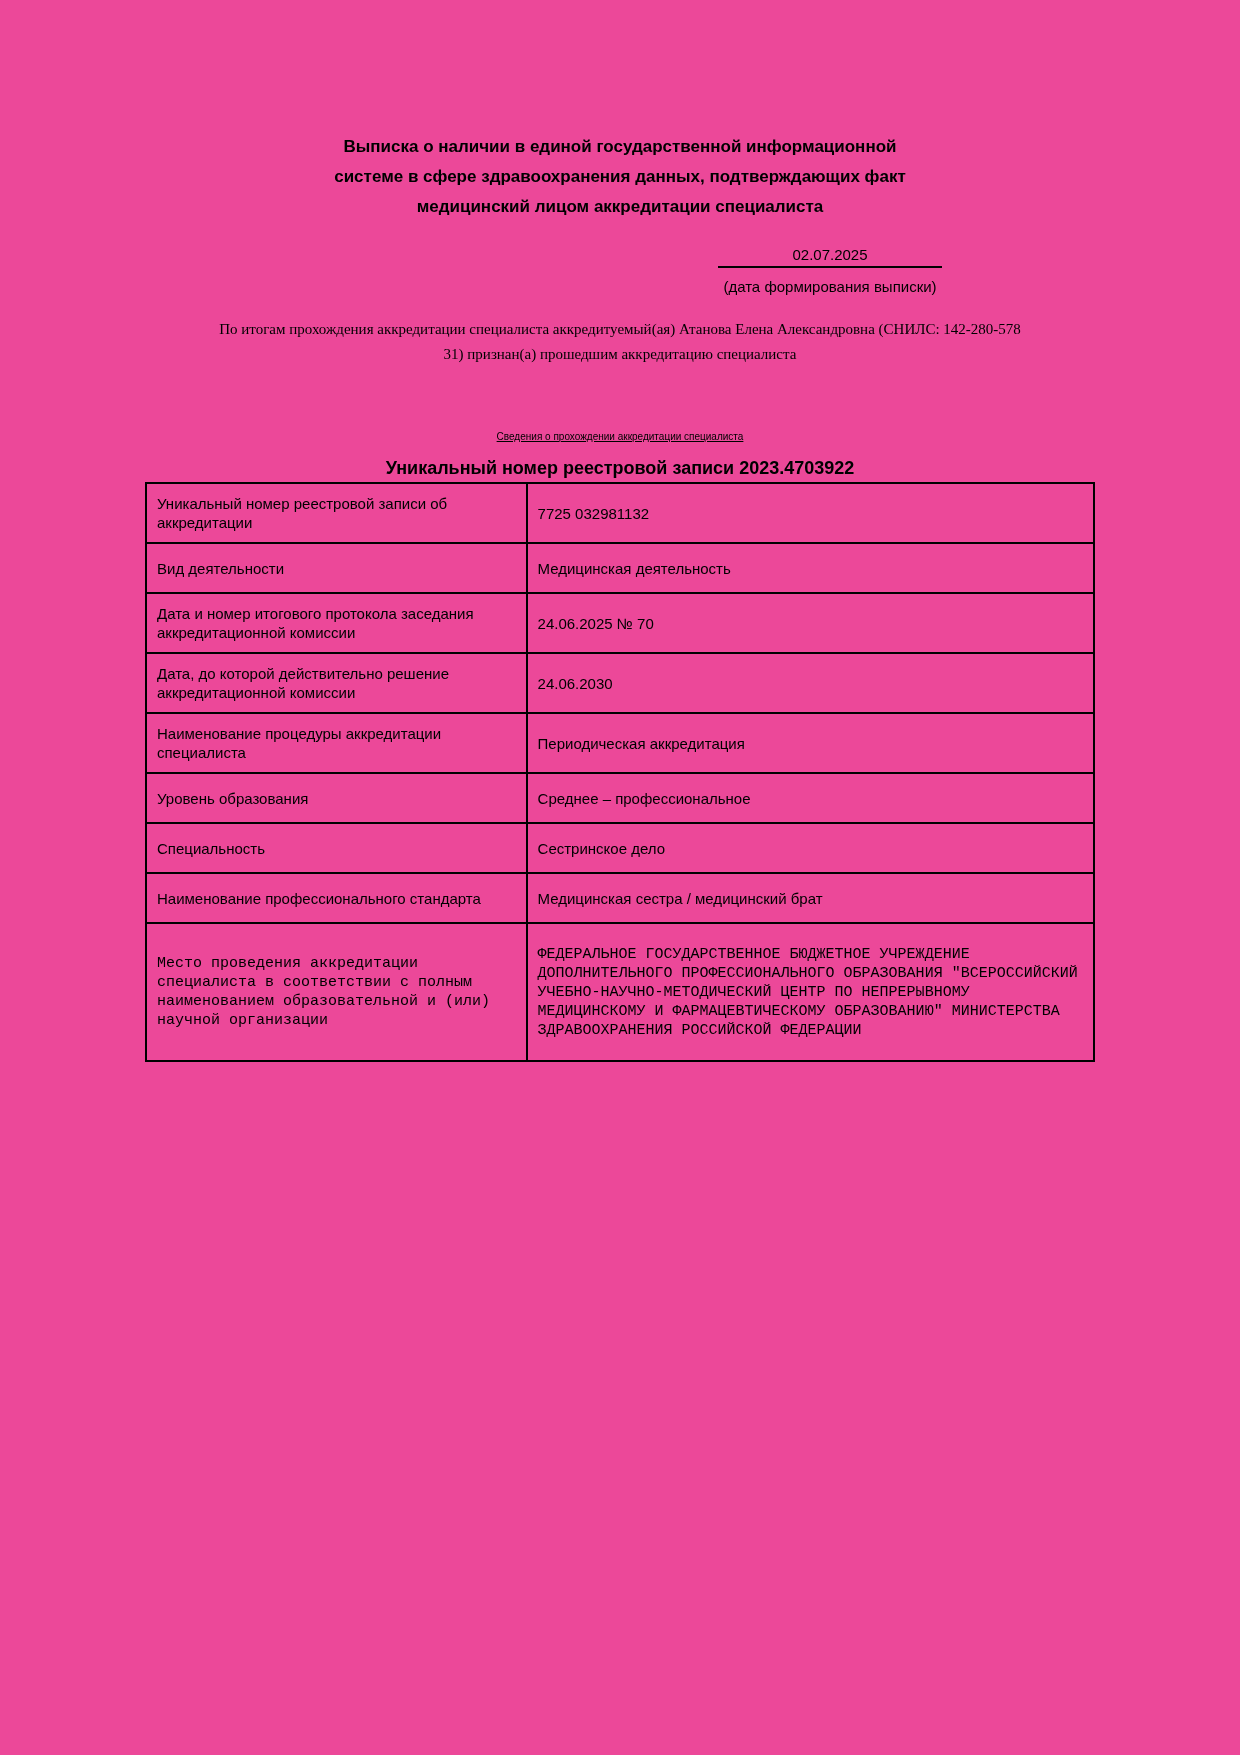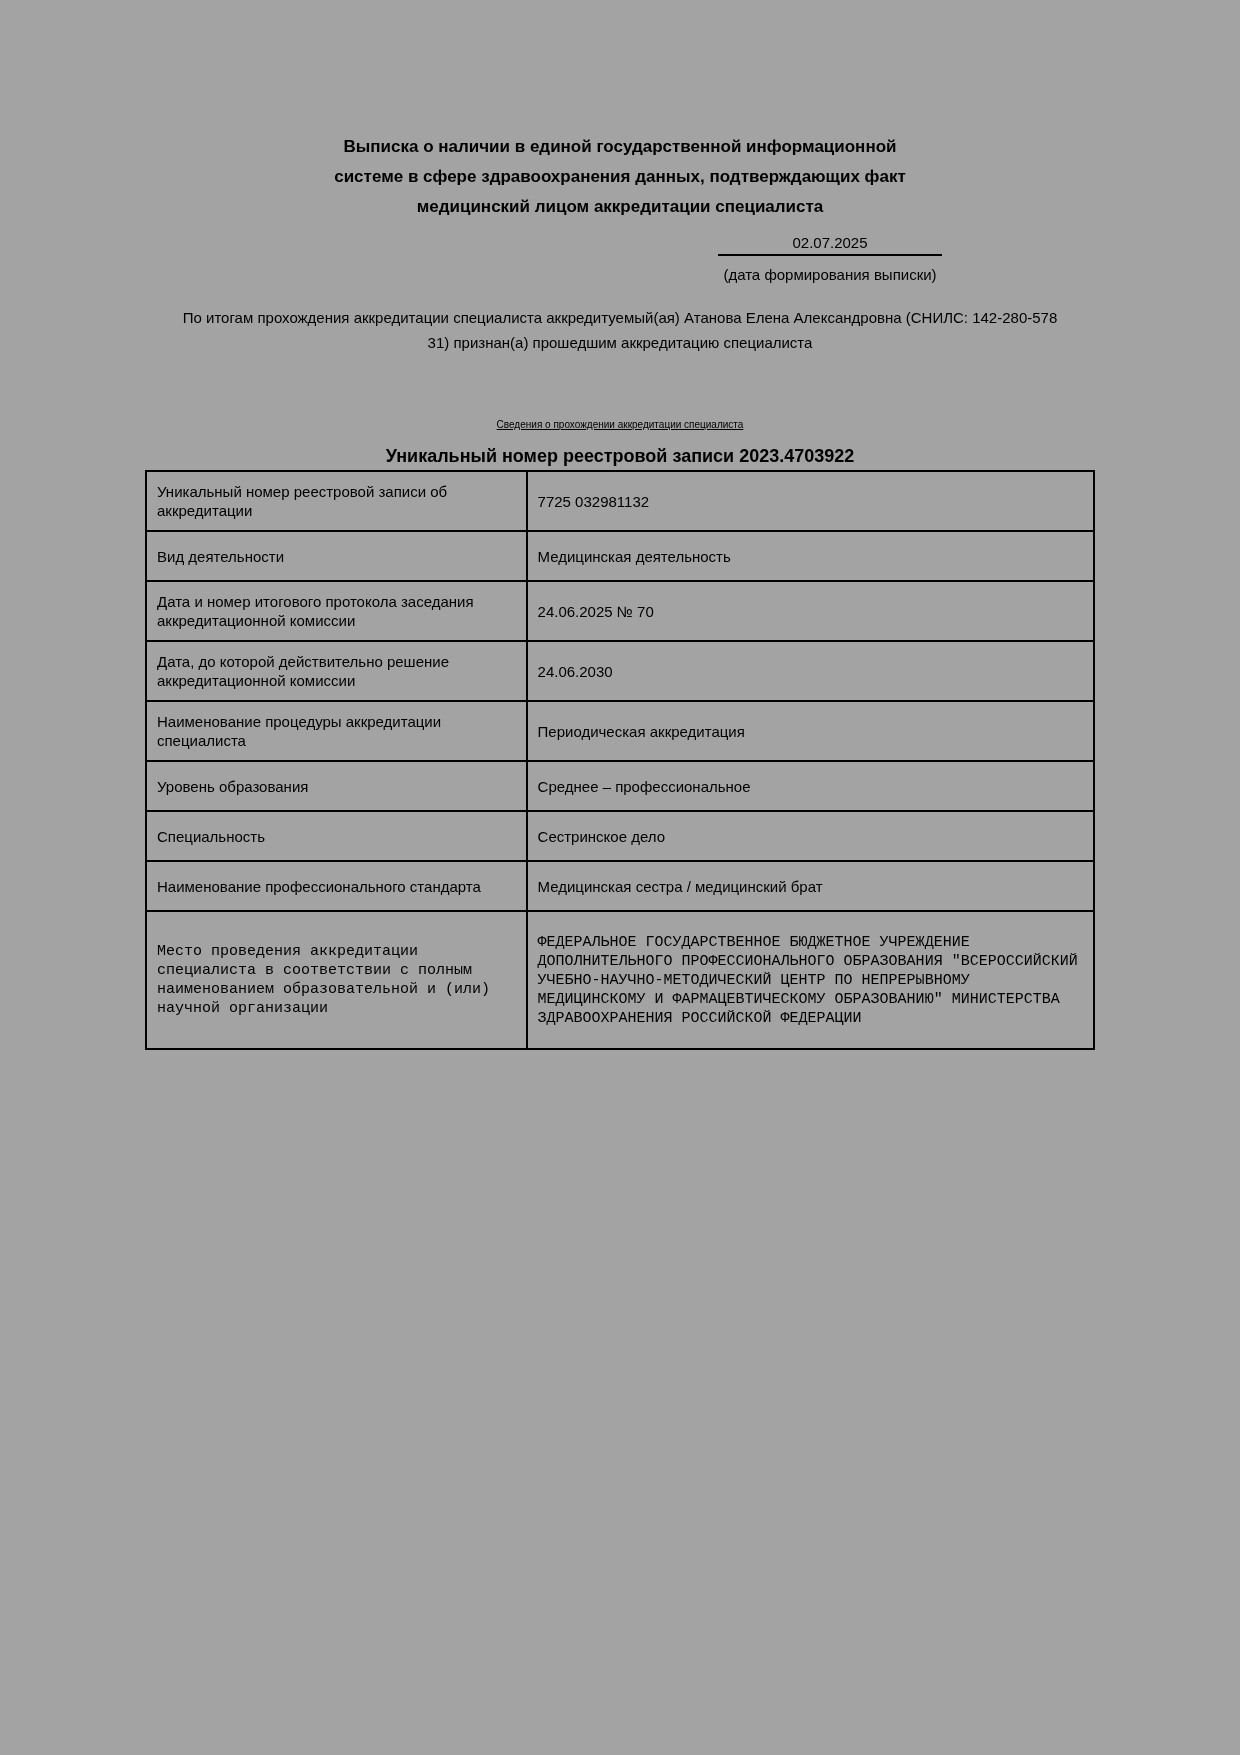--- a/index.html
+++ b/index.html
@@ -4,38 +4,38 @@
 <style>
   html, body {
     margin: 0;
     padding: 0;
     background: #ffffff;
   }
   .page {
     position: relative;
     width: 1240px;
     height: 1755px;
-    background: #a3a3a3;
+    background: #ec4899;
     color: #000000;
     font-family: "Liberation Sans", sans-serif;
     overflow: hidden;
   }
   .doc-title {
     padding-top: 132px;
     text-align: center;
     font-weight: bold;
     font-size: 17px;
     line-height: 30px;
   }
   .doc-title div { white-space: nowrap; }
 
   .date-block {
     width: 250px;
     margin-left: 705px;
-    margin-top: 12px;
+    margin-top: 24px;
     text-align: center;
     font-size: 15px;
   }
   .date-value {
     display: block;
     width: 224px;
     margin: 0 auto;
     padding-bottom: 3px;
     border-bottom: 2px solid #000;
   }
@@ -44,21 +44,21 @@
     padding-top: 10px;
     white-space: nowrap;
   }
 
   .intro {
     margin-top: 22px;
     text-align: center;
     font-size: 15px;
     line-height: 25px;
   }
-  .intro div { white-space: nowrap; }
+  .intro div { white-space: nowrap; font-family: Liberation Serif, serif; }
 
   .section-heading {
     margin-top: 64px;
     text-align: center;
     font-size: 10px;
     text-decoration: underline;
   }
   .registry-title {
     margin-top: 16px;
     text-align: center;

